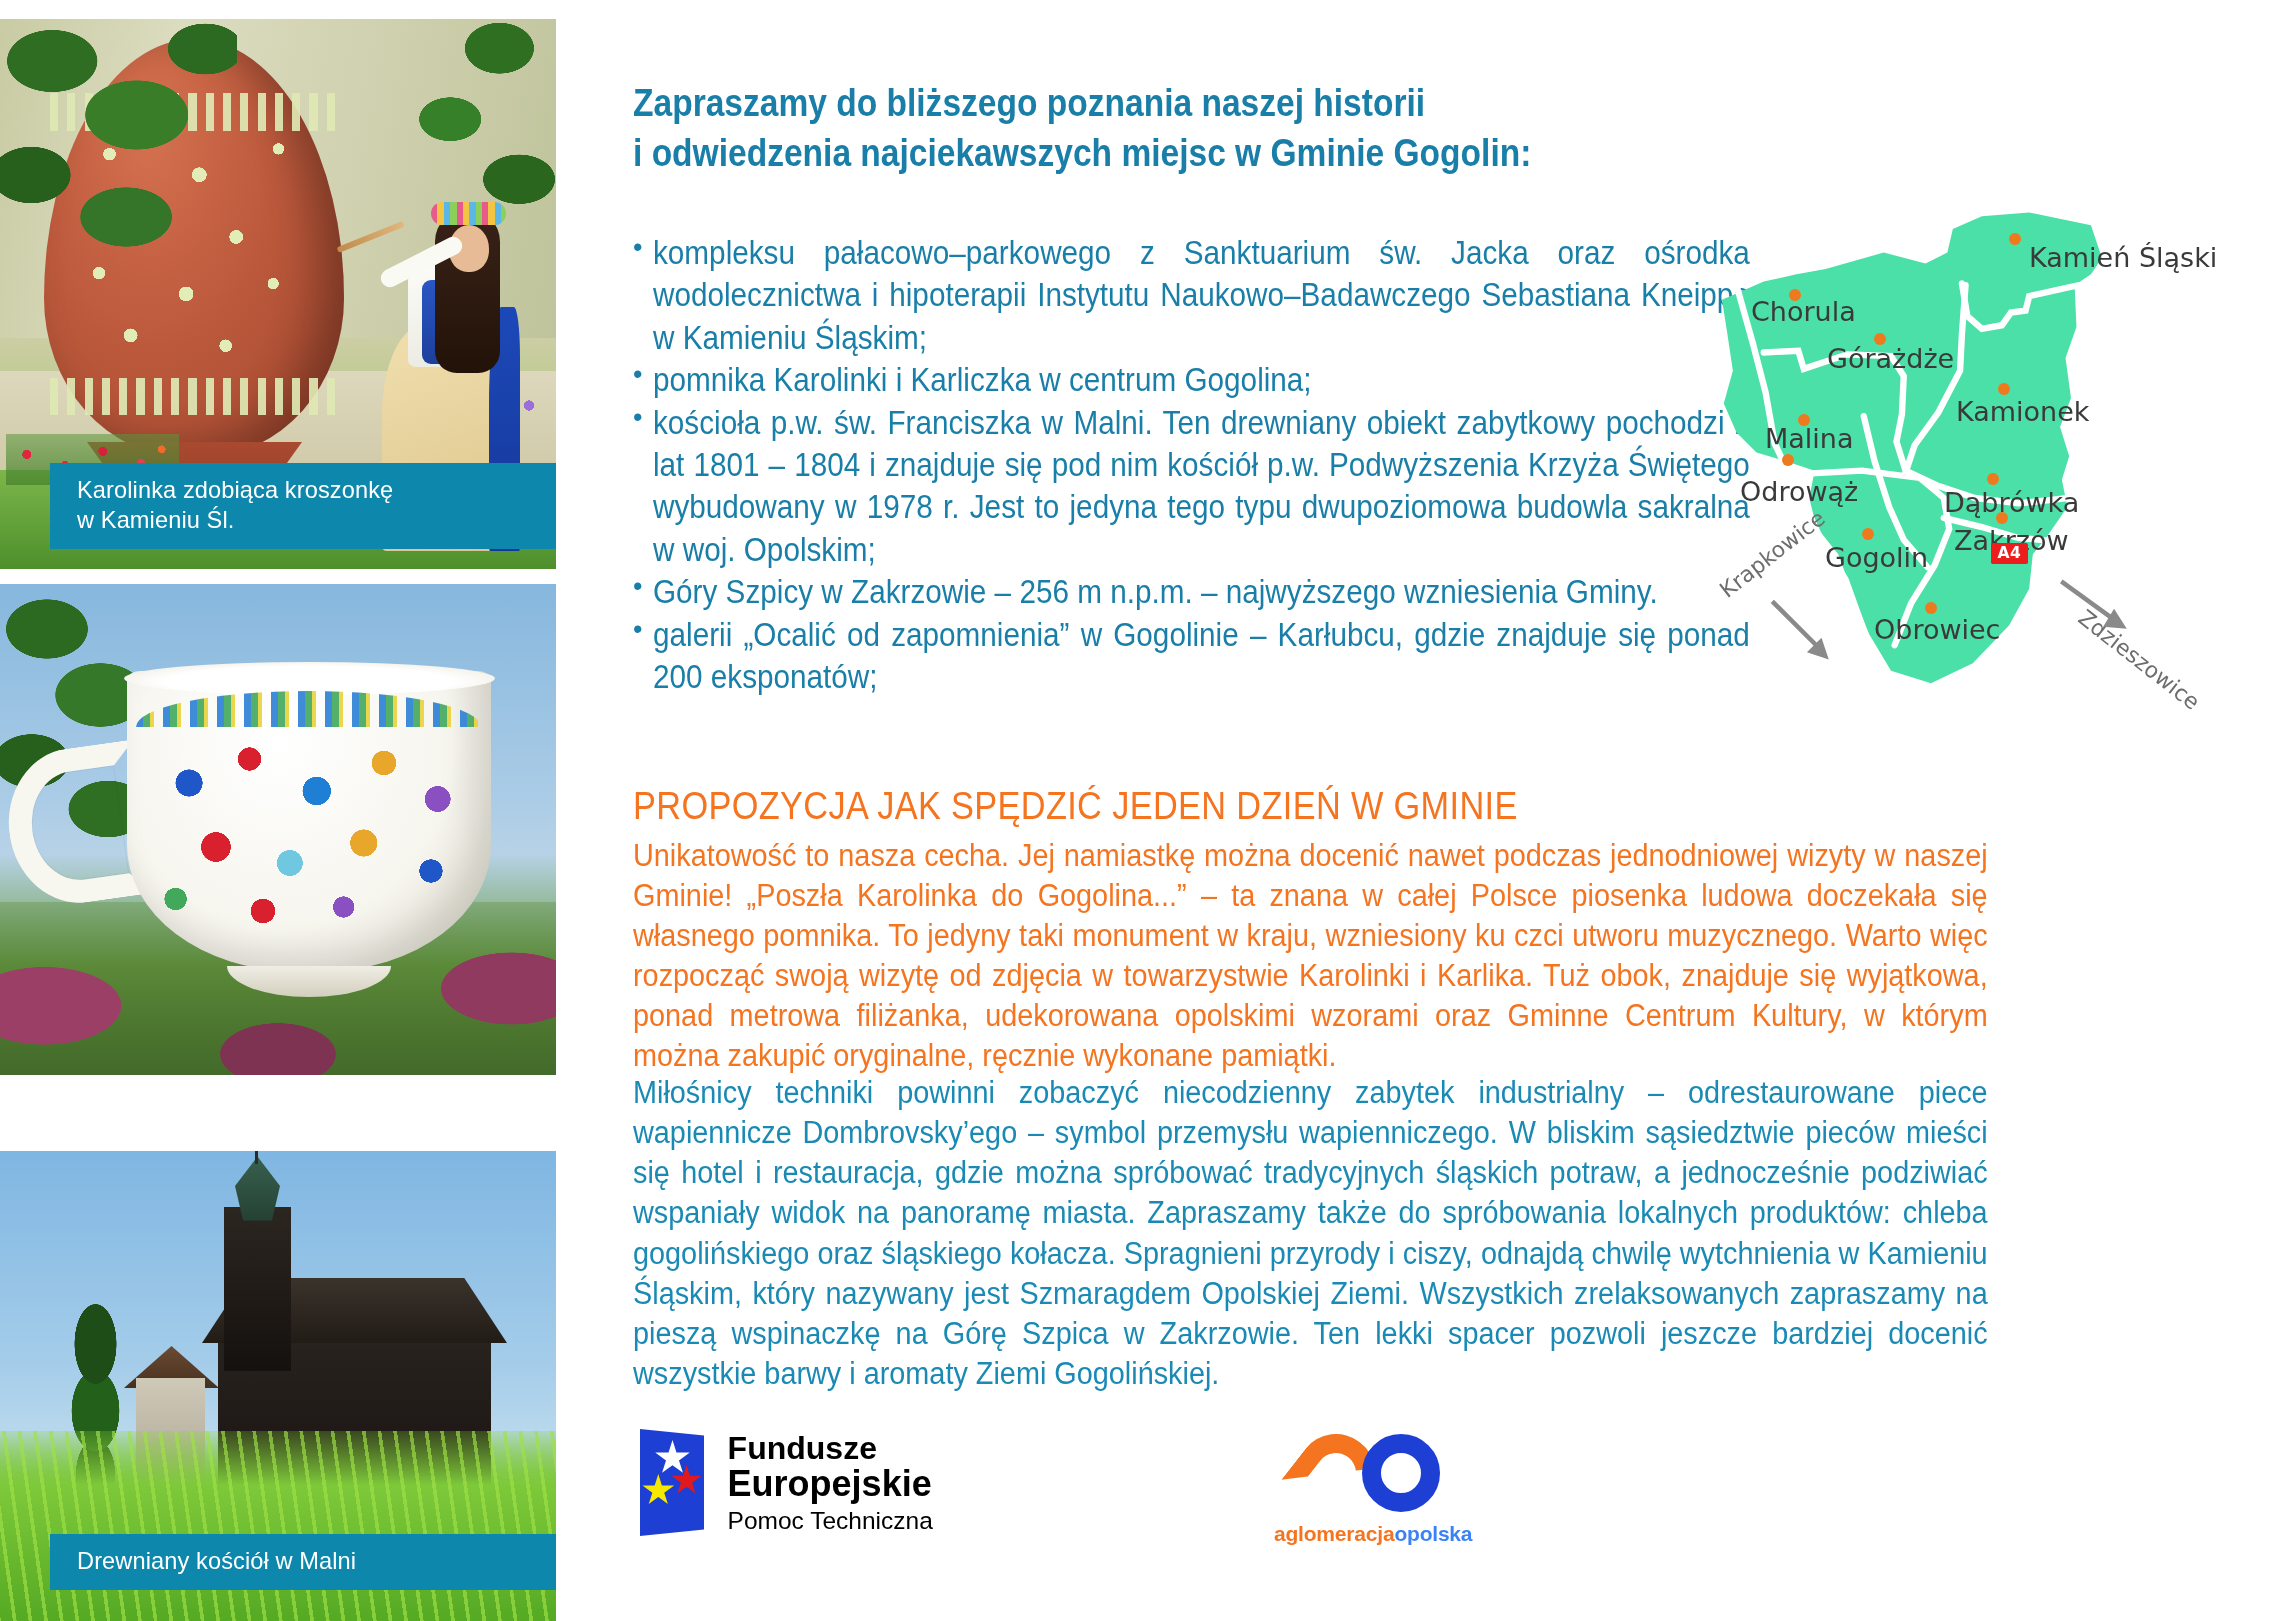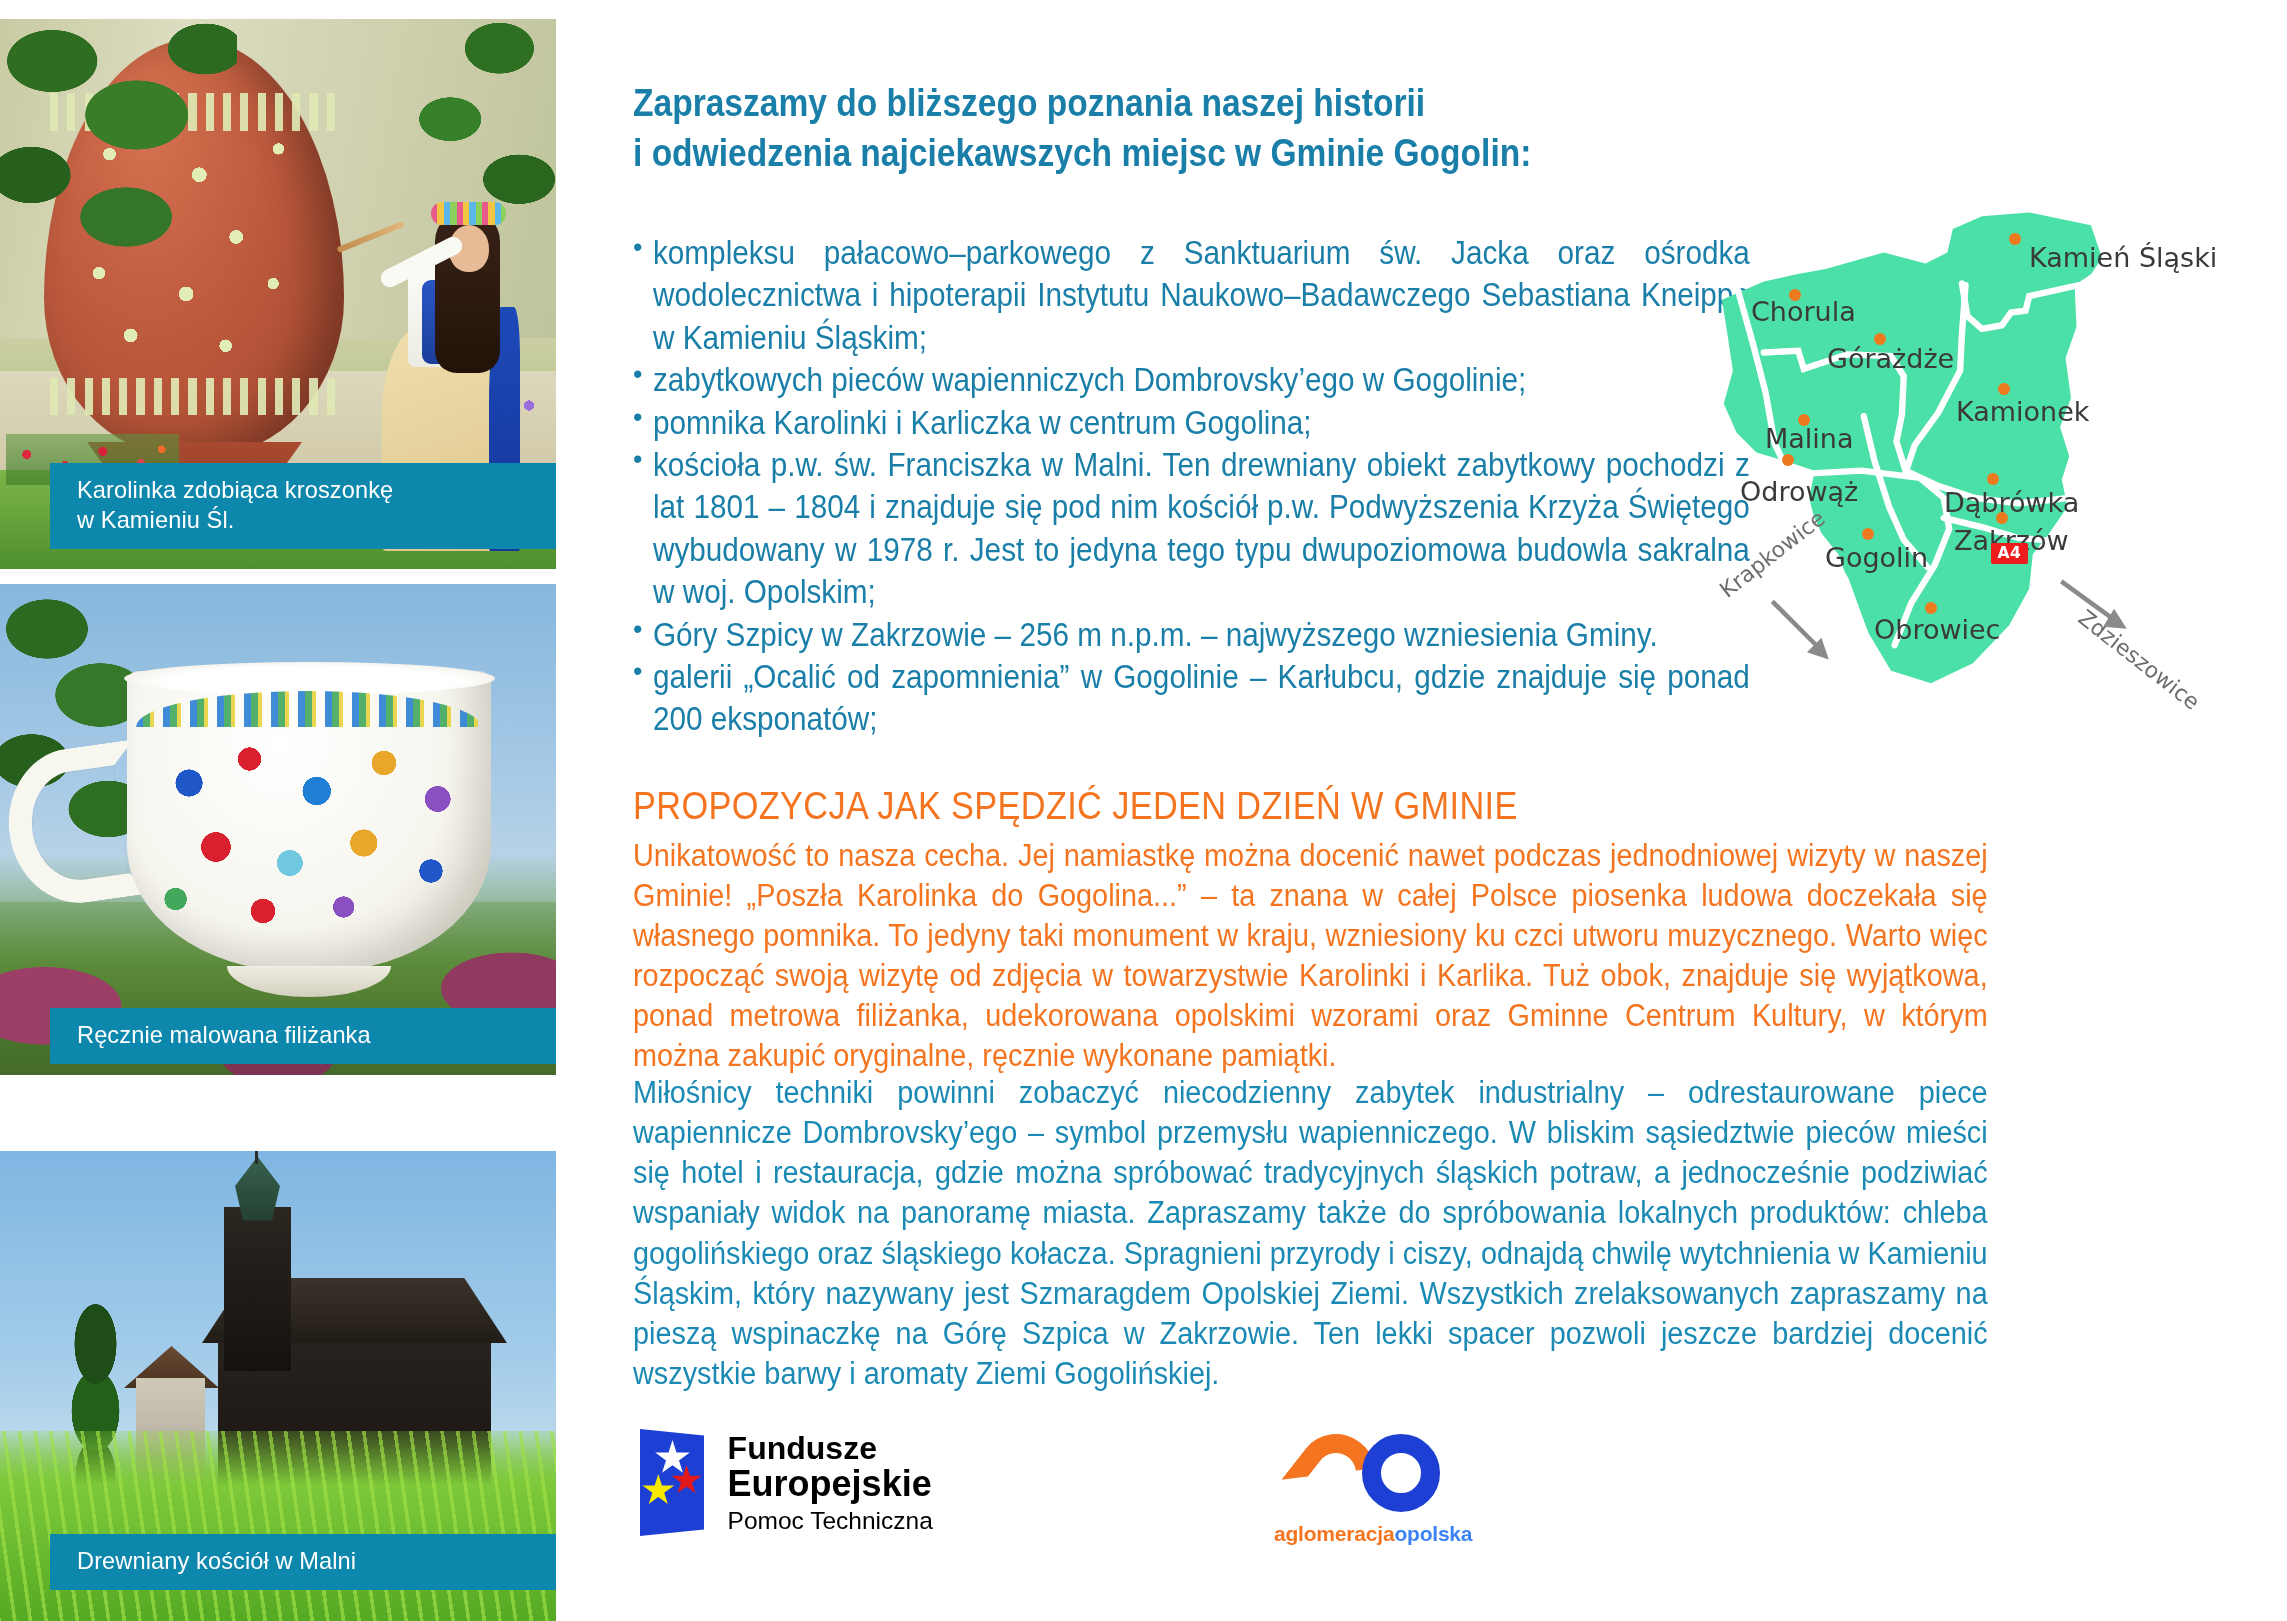--- a/index.html
+++ b/index.html
@@ -360,21 +360,20 @@
       <div class="sc2">
         <div class="sc2-tree"></div>
         <div class="sc2-bush"></div>
         <div class="cup-handle"></div>
         <div class="cup-body"></div>
         <div class="cup-rim"></div>
         <div class="cup-border"></div>
         <div class="cup-flowers"></div>
         <div class="cup-foot"></div>
       </div>
-      <div class="caption">Ręcznie malowana filiżanka</div>
     </div>
 
     <div class="photo photo-3">
       <div class="sc3">
         <div class="ch-conifer"></div>
         <div class="ch-chapel-roof"></div>
         <div class="ch-chapel"></div>
         <div class="ch-body"></div>
         <div class="ch-roof"></div>
         <div class="ch-tower"></div>
@@ -389,23 +388,20 @@
   </div>
 
   <div class="content">
 
     <div class="headline">Zapraszamy do bliższego poznania naszej historii
 i odwiedzenia najciekawszych miejsc w Gminie Gogolin:</div>
 
     <div class="bullets">
       <div class="bullet">
           <span class="txt">kompleksu pałacowo–parkowego z Sanktuarium św. Jacka oraz ośrodka wodolecznictwa i hipoterapii Instytutu Naukowo–Badawczego Sebastiana Kneippa w Kamieniu Śląskim;</span>
-        </div>
-      <div class="bullet">
-          <span class="txt">zabytkowych pieców wapienniczych Dombrovsky’ego w Gogolinie;</span>
         </div>
       <div class="bullet">
           <span class="txt">pomnika Karolinki i Karliczka w centrum Gogolina;</span>
         </div>
       <div class="bullet">
           <span class="txt">kościoła p.w. św. Franciszka w Malni. Ten drewniany obiekt zabytkowy pochodzi z lat 1801 – 1804 i znajduje się pod nim kościół p.w. Podwyższenia Krzyża Świętego wybudowany w 1978 r. Jest to jedyna tego typu dwupoziomowa budowla sakralna w woj. Opolskim;</span>
         </div>
       <div class="bullet">
           <span class="txt">Góry Szpicy w Zakrzowie – 256 m n.p.m. – najwyższego wzniesienia Gminy.</span>
         </div>

